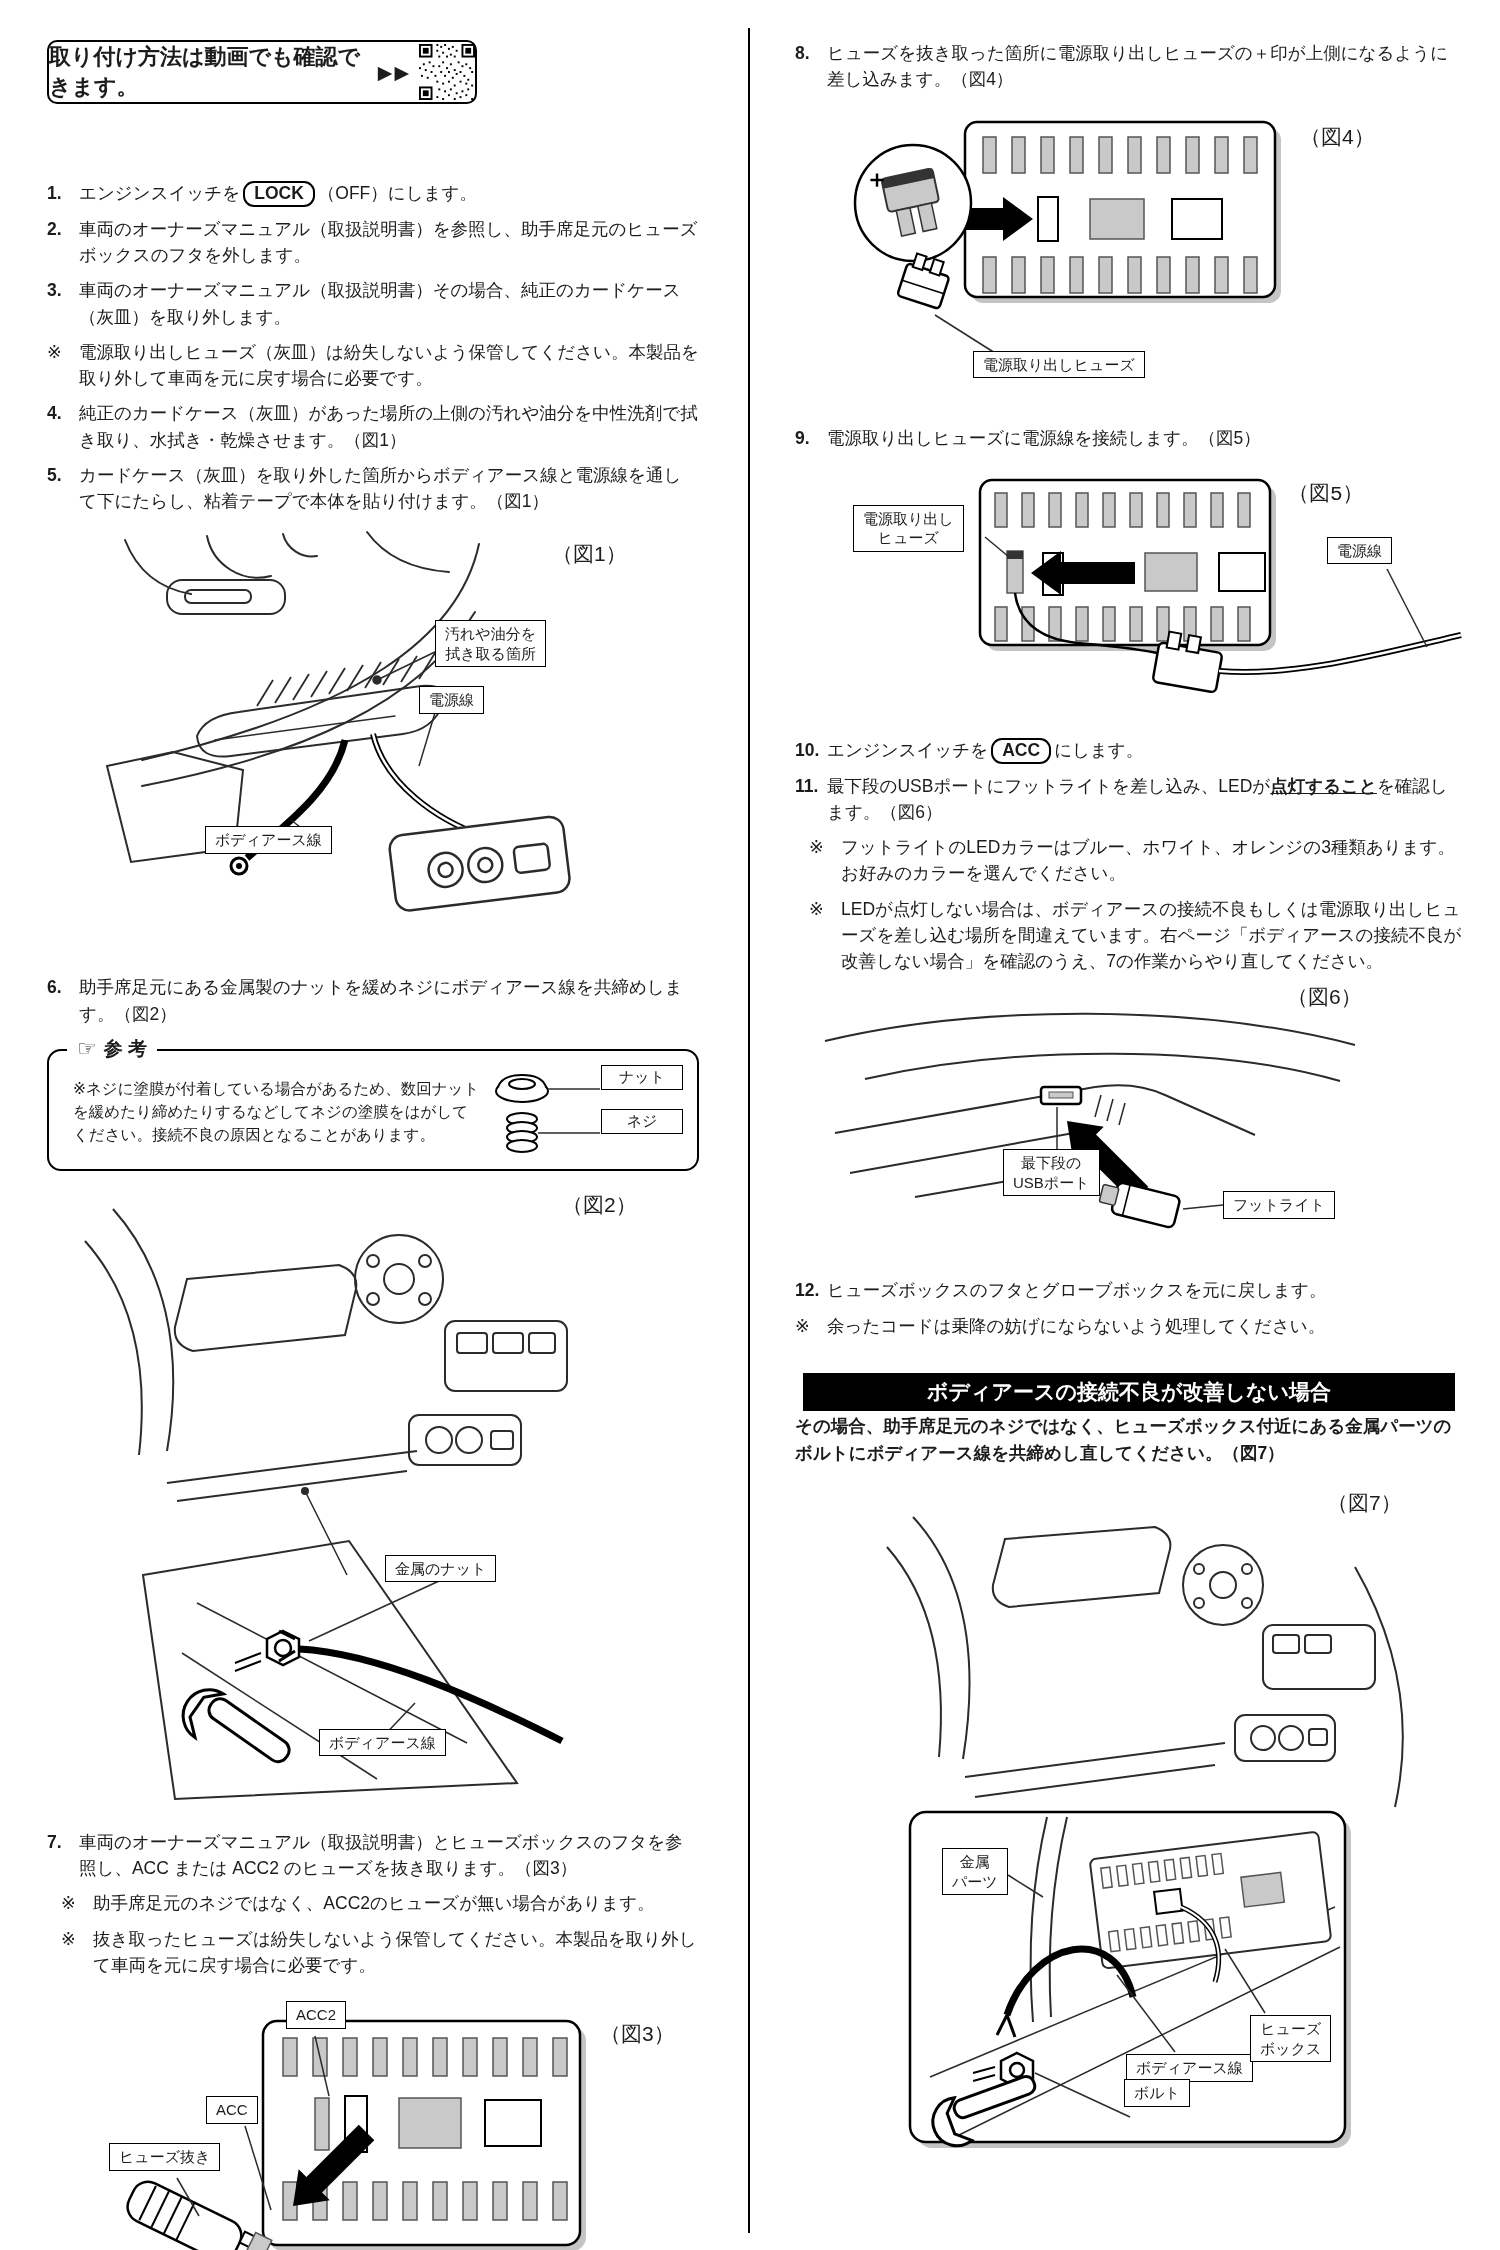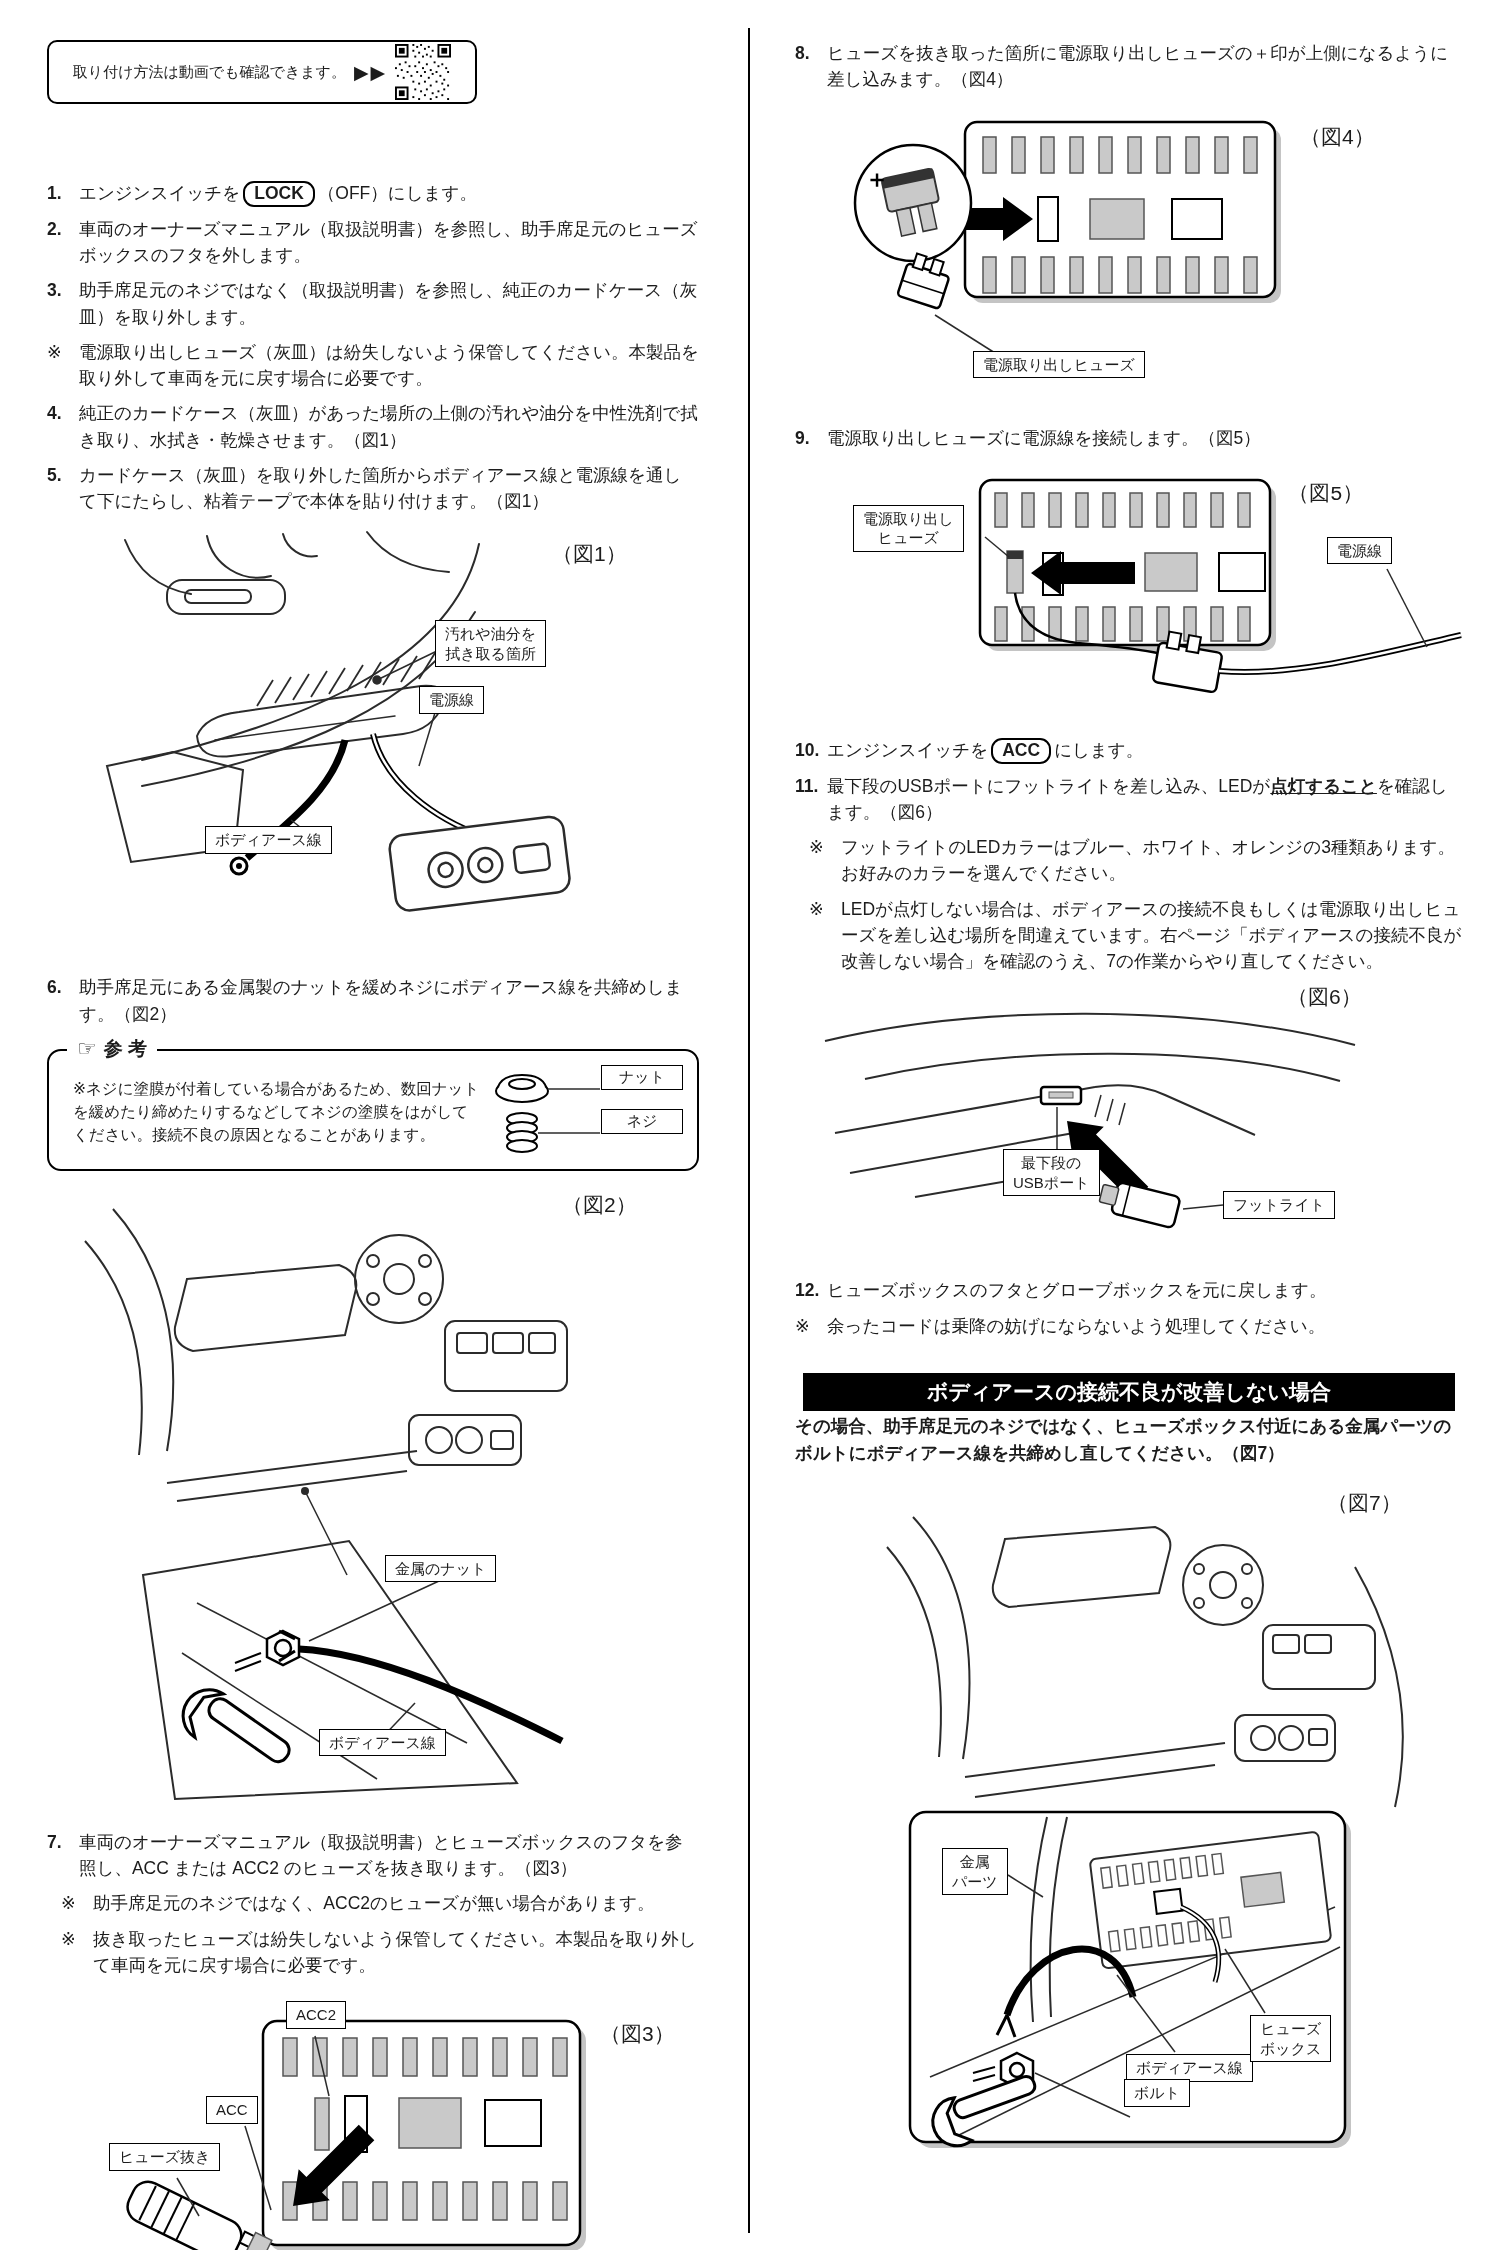--- a/index.html
+++ b/index.html
@@ -5,21 +5,21 @@
   * { box-sizing: border-box; margin: 0; padding: 0; }
   body { margin: 0; background: #fff; font-family: "Liberation Sans", "DejaVu Sans", sans-serif; color: #1c1c1c; }
   .page { position: relative; width: 1500px; height: 2250px; background: #fff; overflow: hidden; }
   .divider { position: absolute; left: 748px; top: 28px; width: 2px; height: 2205px; background: #000; }
   .col { position: absolute; top: 40px; }
   .col-left  { left: 47px;  width: 652px; }
   .col-right { left: 795px; width: 668px; }
 
   .banner { width: 430px; height: 64px; border: 2.5px solid #000; border-radius: 10px;
             display: flex; align-items: center; justify-content: center; gap: 8px; margin-bottom: 76px; }
-  .banner-text { font-size: 15px; font-weight: normal; }
+  .banner-text { font-size: 22px; font-weight: bold; }
   .banner-arrows { font-size: 19px; letter-spacing: 2px; }
   .qr { width: 56px; height: 56px; flex: 0 0 auto; }
 
   .sec-header { background: #000; color: #fff; font-weight: bold; font-size: 21px;
                 padding: 4px 14px; margin-bottom: 12px; }
 
   .step { display: flex; margin-bottom: 9px; font-size: 17.5px; line-height: 1.5; }
   .step .num { flex: 0 0 32px; font-weight: bold; }
   .step.note .num { font-weight: normal; }
   .step .txt { flex: 1; }
@@ -143,21 +143,21 @@
     <div class="step">
       <span class="num">1.</span>
       <span class="txt"><span>エンジンスイッチを</span><span class="keycap">LOCK</span><span>（OFF）にします。</span></span>
     </div>
     <div class="step">
       <span class="num">2.</span>
       <span class="txt">車両のオーナーズマニュアル（取扱説明書）を参照し、助手席足元のヒューズボックスのフタを外します。</span>
     </div>
     <div class="step">
       <span class="num">3.</span>
-      <span class="txt">助手席足元のネジではなく（取扱説明書）を参照し、純正のカードケース（灰皿）を取り外します。</span>
+      <span class="txt">車両のオーナーズマニュアル（取扱説明書）その場合、純正のカードケース（灰皿）を取り外します。</span>
     </div>
     <div class="step note">
       <span class="num">※</span>
       <span class="txt">電源取り出しヒューズ（灰皿）は紛失しないよう保管してください。本製品を取り外して車両を元に戻す場合に必要です。</span>
     </div>
     <div class="step">
       <span class="num">4.</span>
       <span class="txt">純正のカードケース（灰皿）があった場所の上側の汚れや油分を中性洗剤で拭き取り、水拭き・乾燥させます。（図1）</span>
     </div>
     <div class="step">

